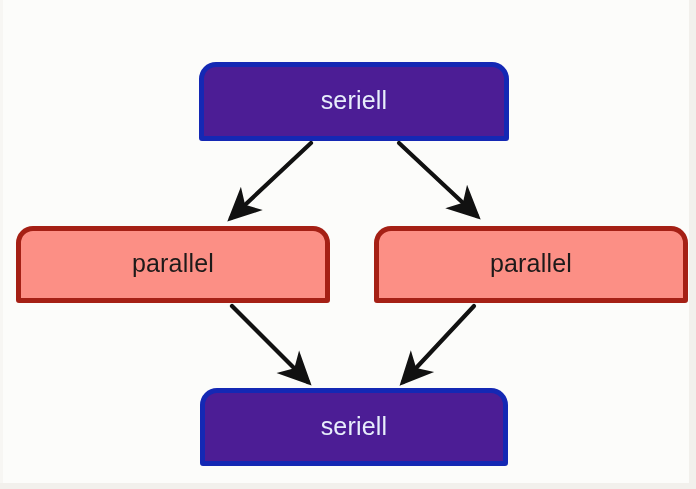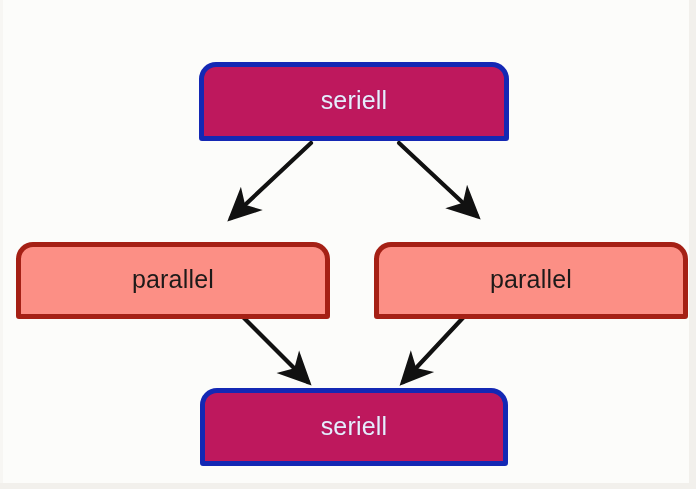--- a/index.html
+++ b/index.html
@@ -57,31 +57,30 @@
     border-radius: 17px 17px 3px 3px;
     border-style: solid;
     border-width: 5px;
     font-size: 25px;
     letter-spacing: 0.2px;
     line-height: 1;
     user-select: none;
   }
 
   .node-serial {
-    background: #be185d;
+    background: #4c1d95;
     border-color: #1428b4;
     color: #e9edfb;
     text-shadow: 0 0 1px rgba(40,60,160,0.35);
   }
 
   .node-parallel {
     background: #fc8f85;
     border-color: #a52015;
     color: #1d1a19;
-    margin-top: 16px;
   }
 
   .node-label {
     display: block;
     transform: translateY(-1px);
   }
 </style>
 </head>
 <body>
 

